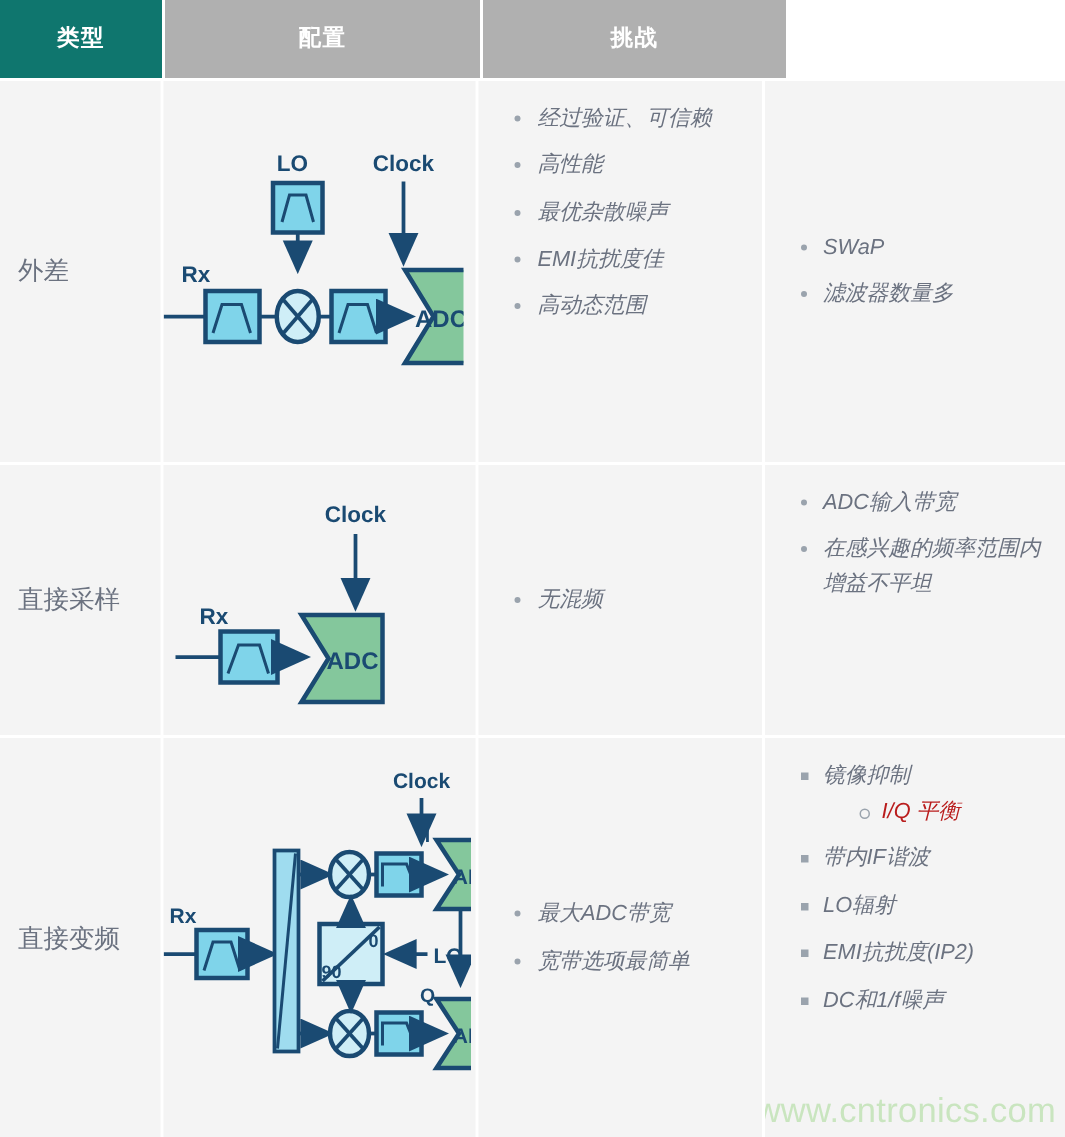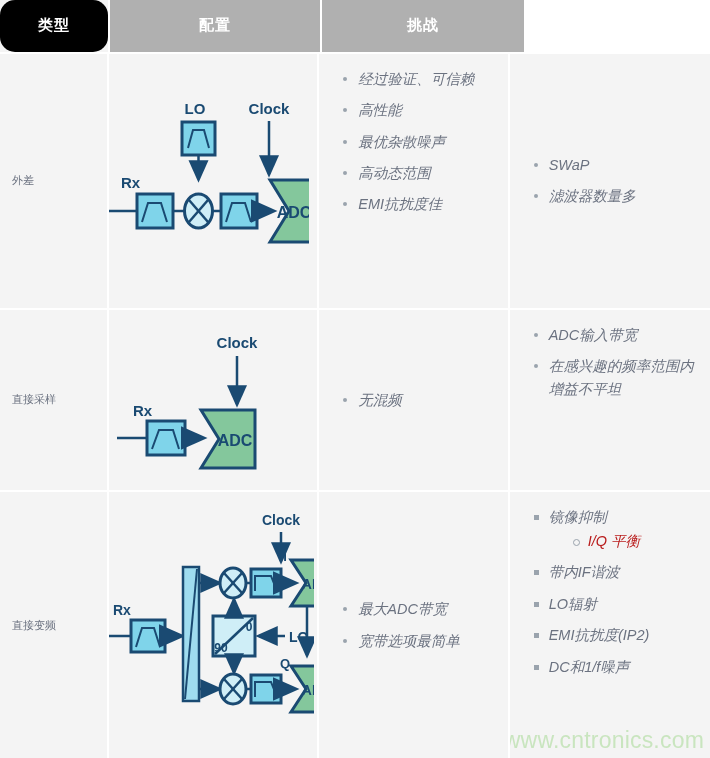--- a/index.html
+++ b/index.html
@@ -39,30 +39,30 @@
 
   
   .hcell {
     display: flex; align-items: center; justify-content: center;
     color: #ffffff;
     font-weight: bold;
     font-size: 15px;
     letter-spacing: 1px;
     height: 100%;
   }
-  .h-type { background: #000000; border-radius: 15px; }
+  .h-type { background: #0f766e; }
   .h-gray { background: #b0b0b0; }
 
   
   .type-label {
     display: flex; align-items: center;
     height: 100%;
     padding-left: 12px;
     color: #6b7280;
-    font-size: 11px;
+    font-size: 17px;
   }
 
   
   .list {
     height: 100%;
     display: flex;
     flex-direction: column;
     justify-content: center;
     padding: 6px 10px 6px 22px;
     margin: 0;
@@ -196,22 +196,22 @@
         </svg>
       </div>
     </div>
 
     <div class="cell c2">
       <div class="list top">
         <ul class="bl">
           <li>经过验证、可信赖</li>
           <li>高性能</li>
           <li>最优杂散噪声</li>
+          <li>EMI抗扰度佳</li>
           <li>高动态范围</li>
-          <li>EMI抗扰度佳</li>
         </ul>
       </div>
     </div>
 
     <div class="cell c3">
       <div class="list">
         <ul class="bl">
           <li>SWaP</li>
           <li>滤波器数量多</li>
         </ul>

